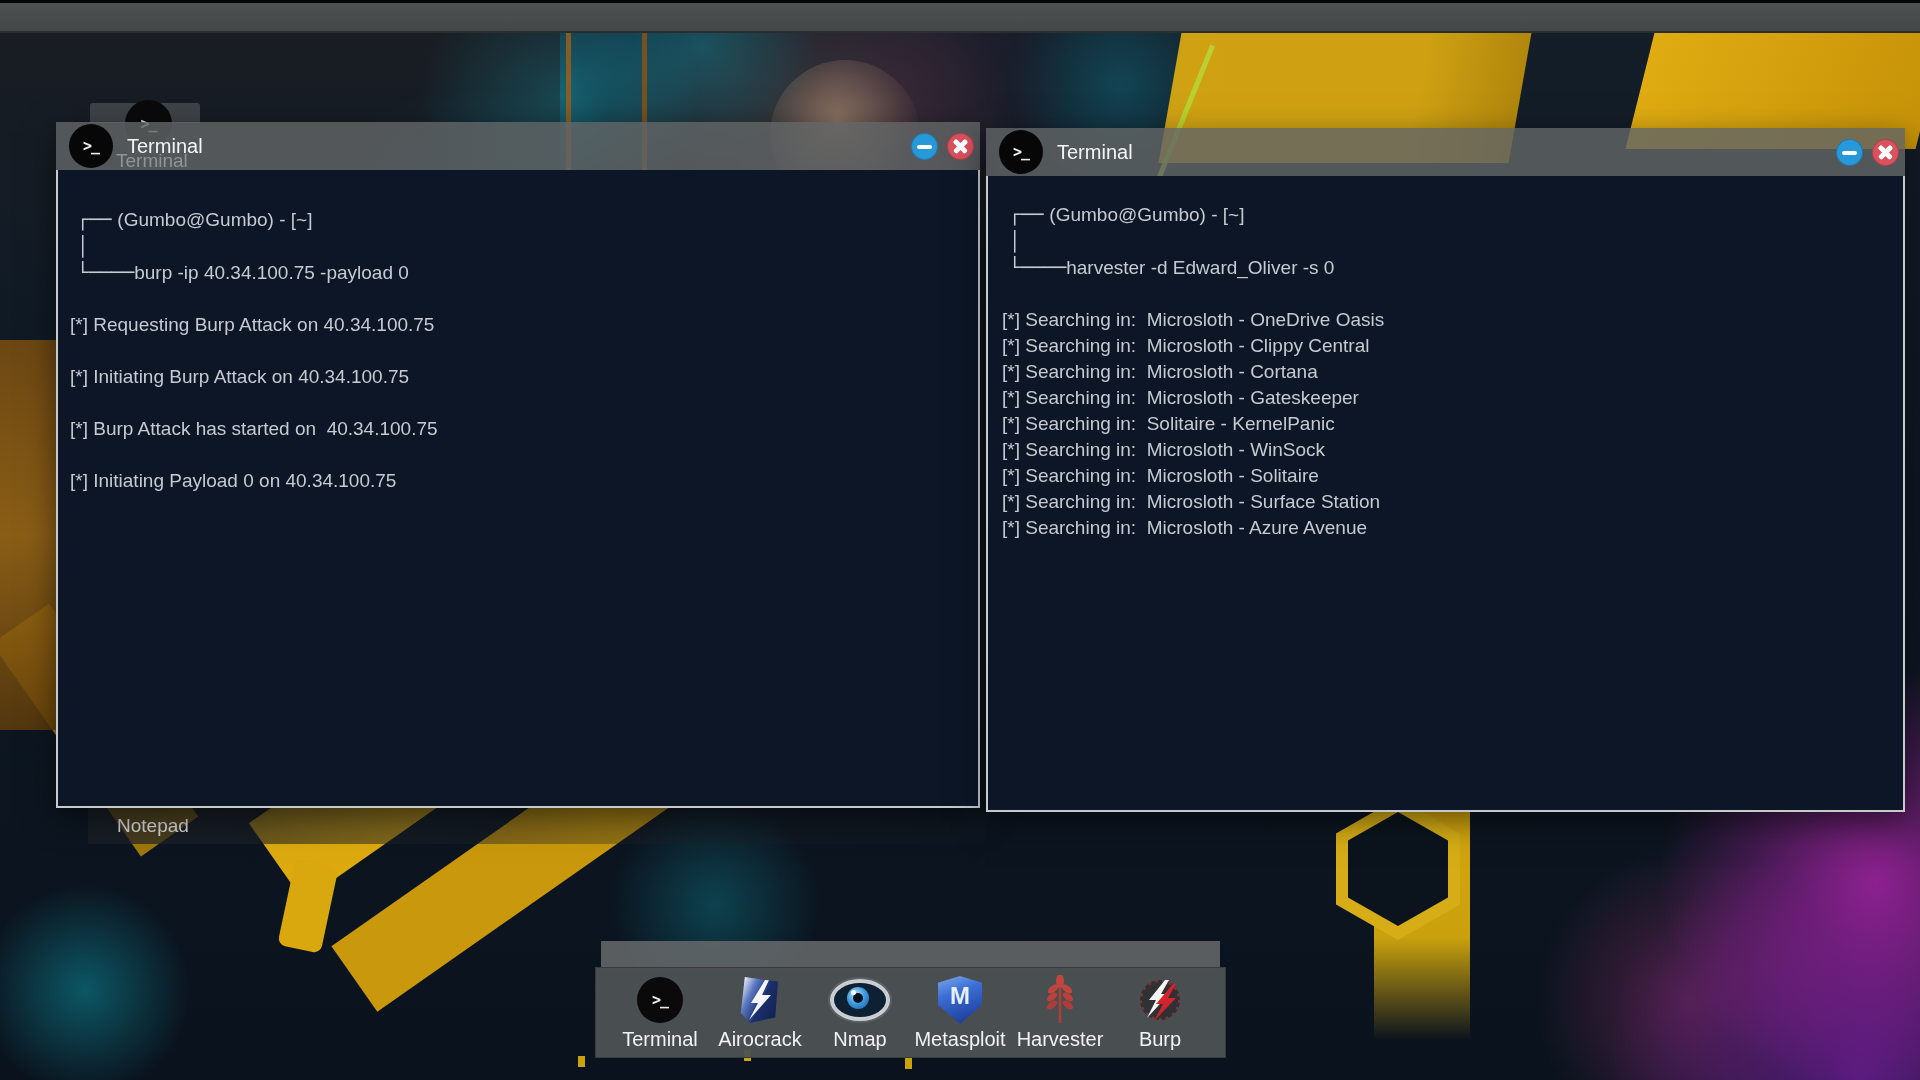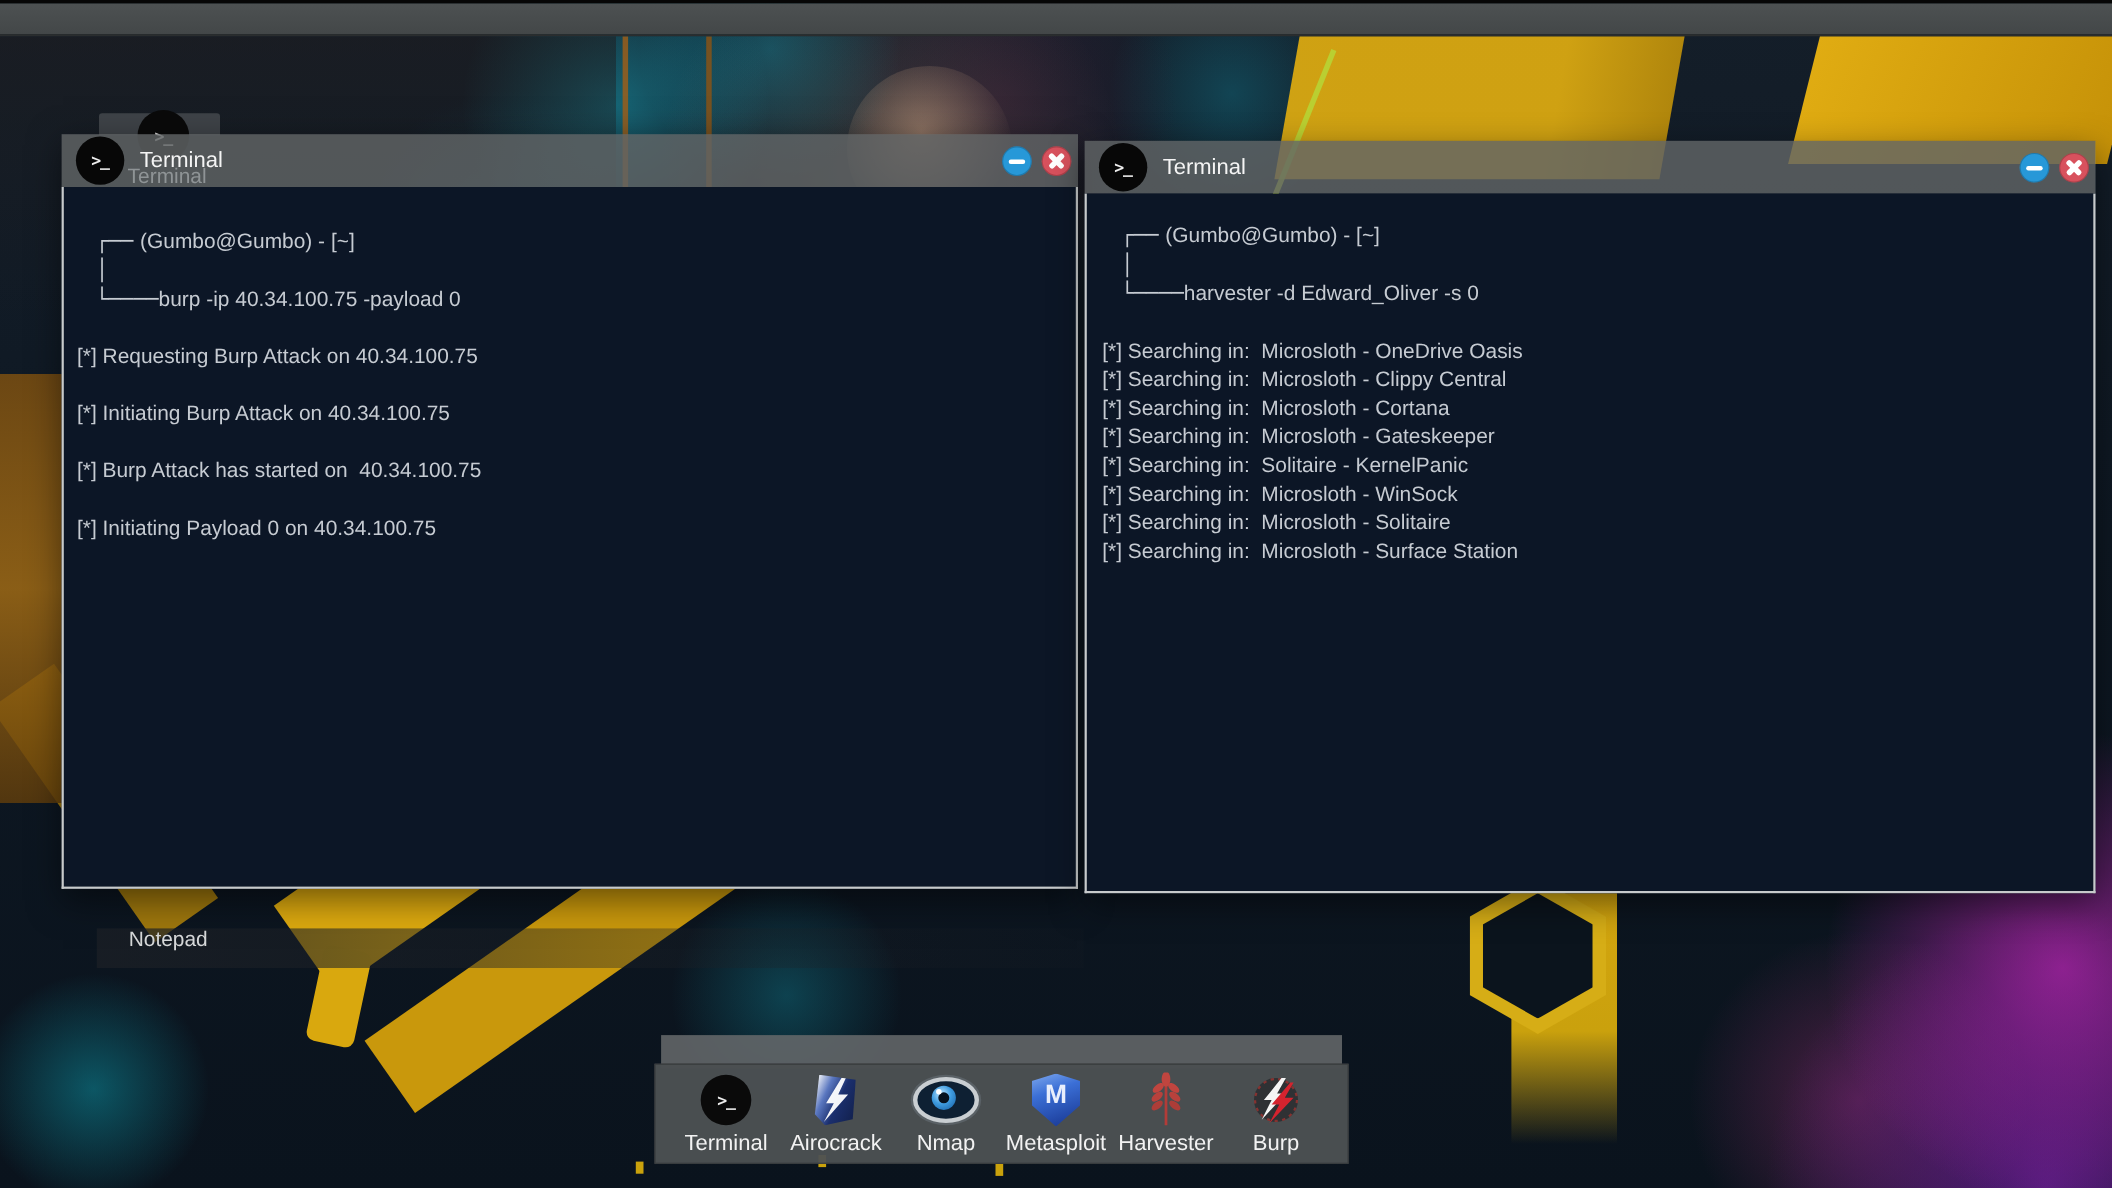--- a/index.html
+++ b/index.html
@@ -52,23 +52,23 @@
   .topbar{position:absolute;left:0;top:0;width:1920px;height:33px;z-index:7;box-sizing:border-box;
     background:linear-gradient(180deg,#4d5152 0%,#434748 100%);
     border-top:3px solid #060606;border-bottom:2px solid #2a2d2e;}
 
   
   .ghost-tab{position:absolute;left:90px;top:103px;width:110px;height:20px;z-index:4;
     background:rgba(90,94,96,.6);border-radius:3px 3px 0 0;}
   .bg-term-icon{position:absolute;left:125px;top:100px;width:47px;height:47px;z-index:5;
     border-radius:50%;background:#0a0a0a;display:flex;align-items:center;justify-content:center;}
   .bg-term-icon span{color:#ddd;font:bold 15px "DejaVu Sans Mono",monospace;letter-spacing:-1px;}
-  .notepad-strip{position:absolute;left:88px;top:844px;width:897px;height:36px;z-index:6;
+  .notepad-strip{position:absolute;left:88px;top:808px;width:897px;height:36px;z-index:6;
     background:linear-gradient(90deg, rgba(28,32,38,.72), rgba(28,32,38,.35) 55%, rgba(28,32,38,.12));
-    display:flex;align-items:flex-start;padding-left:29px;box-sizing:border-box;}
+    display:flex;align-items:center;padding-left:29px;box-sizing:border-box;}
   .notepad-strip span{color:#d6d8d9;font-size:19px;}
 
   
   .window{position:absolute;z-index:10;box-shadow:0 10px 30px rgba(0,0,0,.5);}
   .win-left{left:56px;top:122px;width:924px;height:686px;}
   .win-right{left:986px;top:128px;width:919px;height:684px;}
   .titlebar{position:absolute;top:0;left:0;right:0;height:48px;
     background:rgba(96,100,101,.82);display:flex;align-items:center;}
   .win-icon{width:44px;height:44px;border-radius:50%;background:#070707;margin-left:13px;
     display:flex;align-items:center;justify-content:center;flex:none;}
@@ -83,21 +83,21 @@
   .wbtn.min::after{content:"";position:absolute;left:6px;right:6px;top:12px;height:4px;background:#fff;border-radius:2px;}
   .wbtn.close::before,.wbtn.close::after{content:"";position:absolute;left:5px;right:5px;top:11.5px;height:4.5px;background:#fff;border-radius:2px;}
   .wbtn.close::before{transform:rotate(45deg);}
   .wbtn.close::after{transform:rotate(-45deg);}
   .win-content{position:absolute;top:48px;left:0;right:0;bottom:0;background:#0c1626;
     border:2px solid #c7cacb;border-top:none;overflow:hidden;box-sizing:border-box;
     font-size:19px;color:#c6cbd2;}
   .pad-left{padding:36px 14px 0 12px;}
   .pad-right{padding:25px 14px 0 14px;}
   .t-line{line-height:26px;white-space:pre-wrap;}
-  .prompt{margin-left:17px;}
+  .prompt{margin-left:7px;}
   .box-glyph{font-family:"DejaVu Sans",sans-serif;}
   .out-line{margin-top:26px;}
   .target-line{margin-top:52px;}
   .search-block{margin-top:26px;}
 
   
   .dock-handle{position:absolute;left:601px;top:941px;width:619px;height:26px;z-index:8;
     background:rgba(100,104,106,.88);border-bottom:4px solid #2c2f30;}
   .dock{position:absolute;left:595px;top:967px;width:631px;height:91px;z-index:8;
     background:rgba(77,81,83,.95);border:1px solid #383b3c;box-sizing:border-box;
@@ -202,20 +202,21 @@
       </div>
       <div class="search-block">
         <div class="t-line">[*] Searching in:  Microsloth - OneDrive Oasis</div>
         <div class="t-line">[*] Searching in:  Microsloth - Clippy Central</div>
         <div class="t-line">[*] Searching in:  Microsloth - Cortana</div>
         <div class="t-line">[*] Searching in:  Microsloth - Gateskeeper</div>
         <div class="t-line">[*] Searching in:  Solitaire - KernelPanic</div>
         <div class="t-line">[*] Searching in:  Microsloth - WinSock</div>
         <div class="t-line">[*] Searching in:  Microsloth - Solitaire</div>
         <div class="t-line">[*] Searching in:  Microsloth - Surface Station</div>
+        <div class="t-line">[*] Searching in:  Microsloth - Azure Avenue</div>
       </div>
     </div>
   </div>
 
   <div class="dock-handle"></div>
   <div class="dock">
 
     <div class="dock-item">
       <div class="dock-icon">
         <div class="di-terminal">

